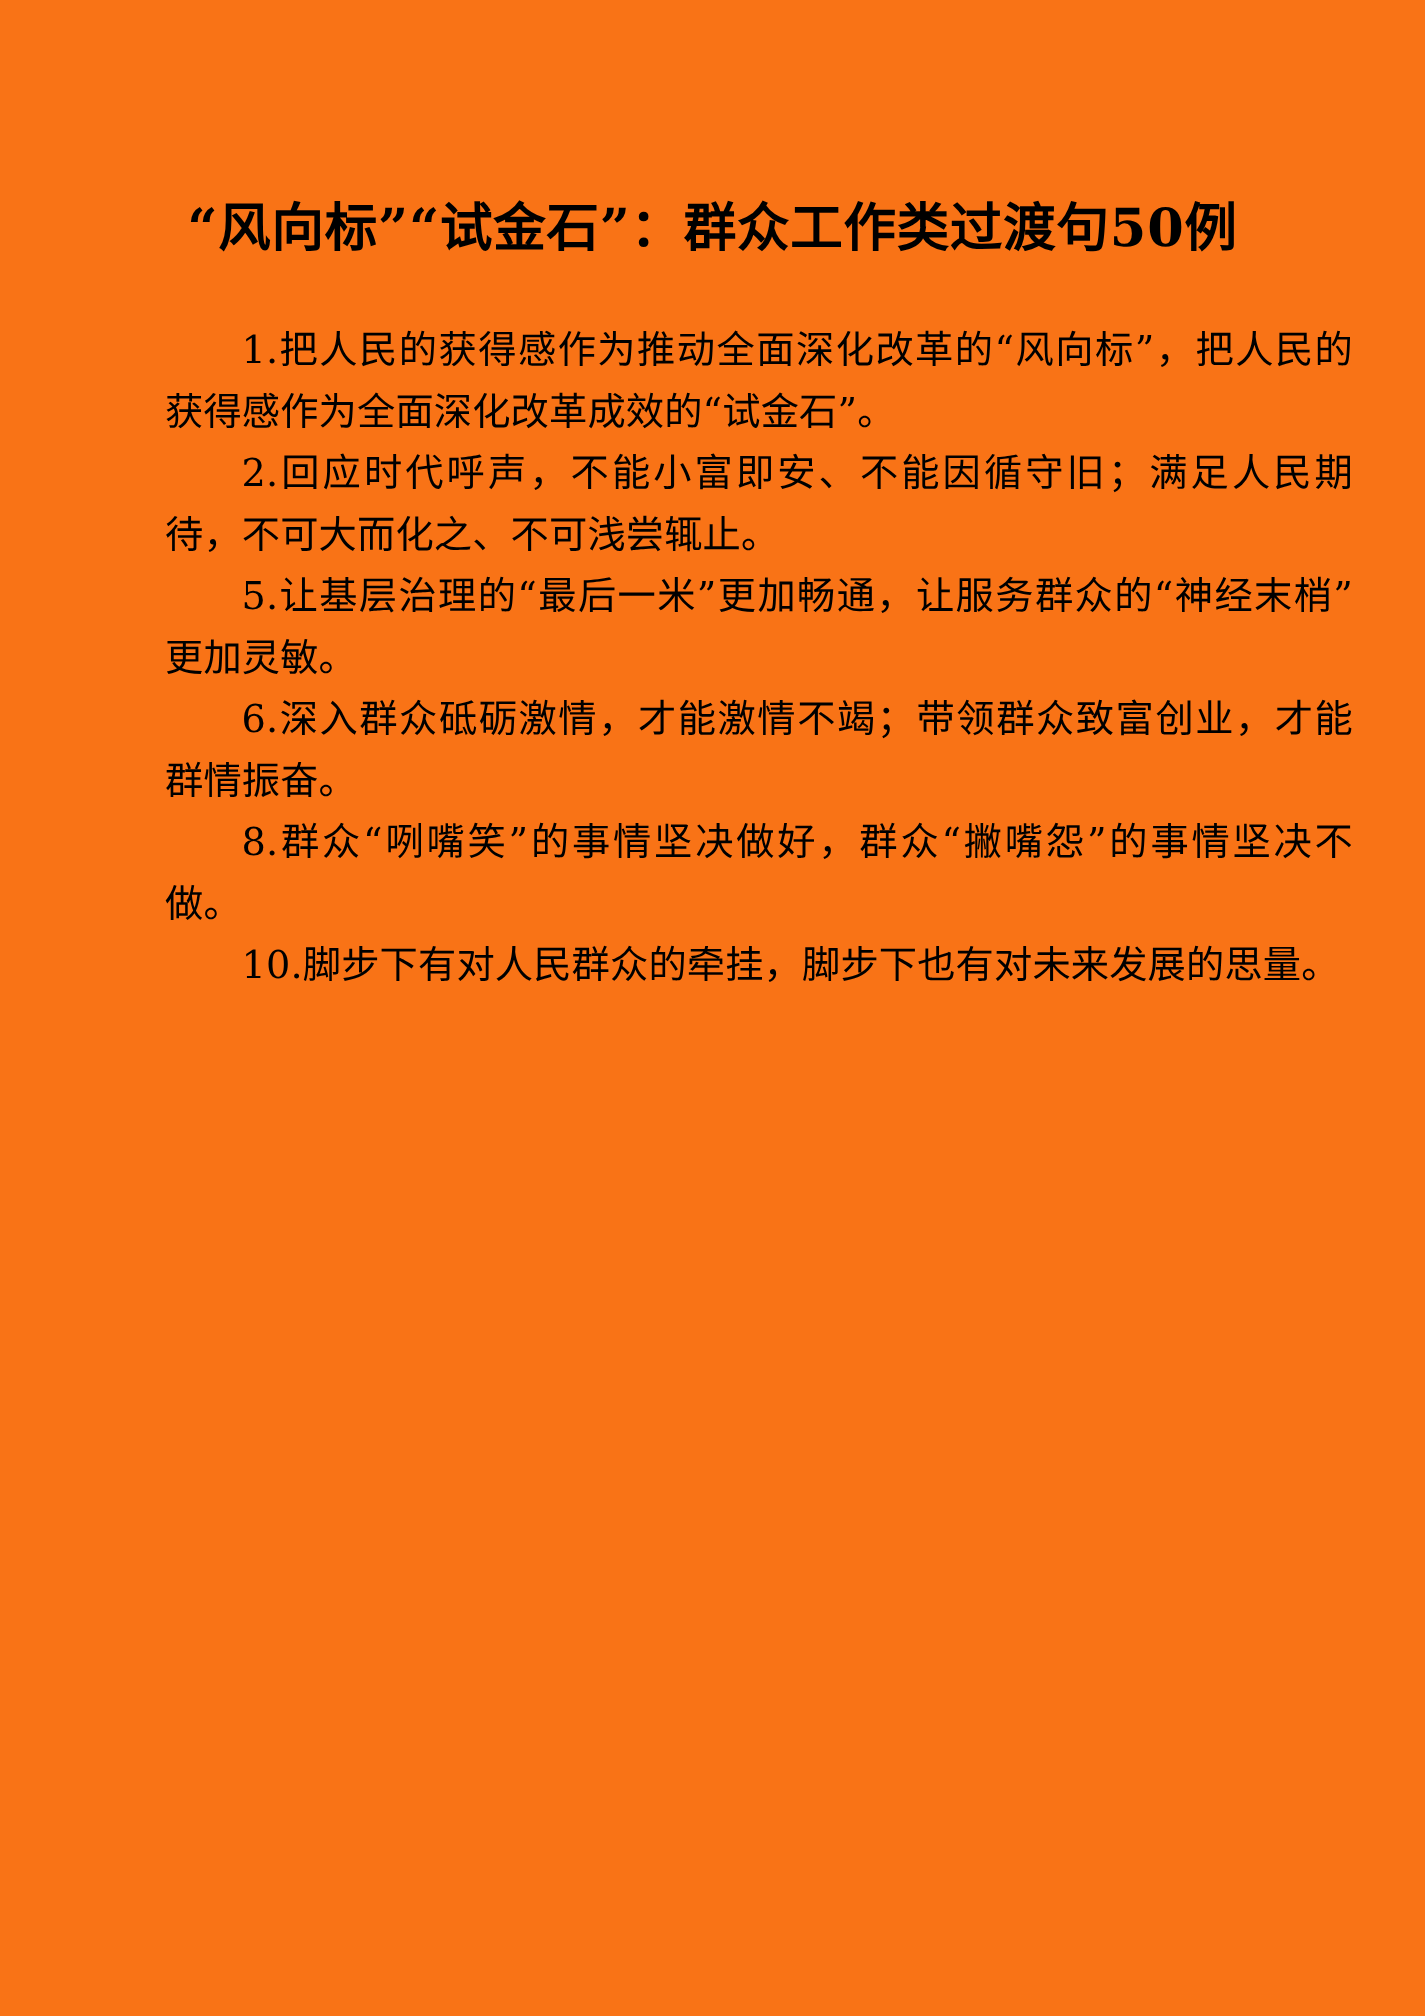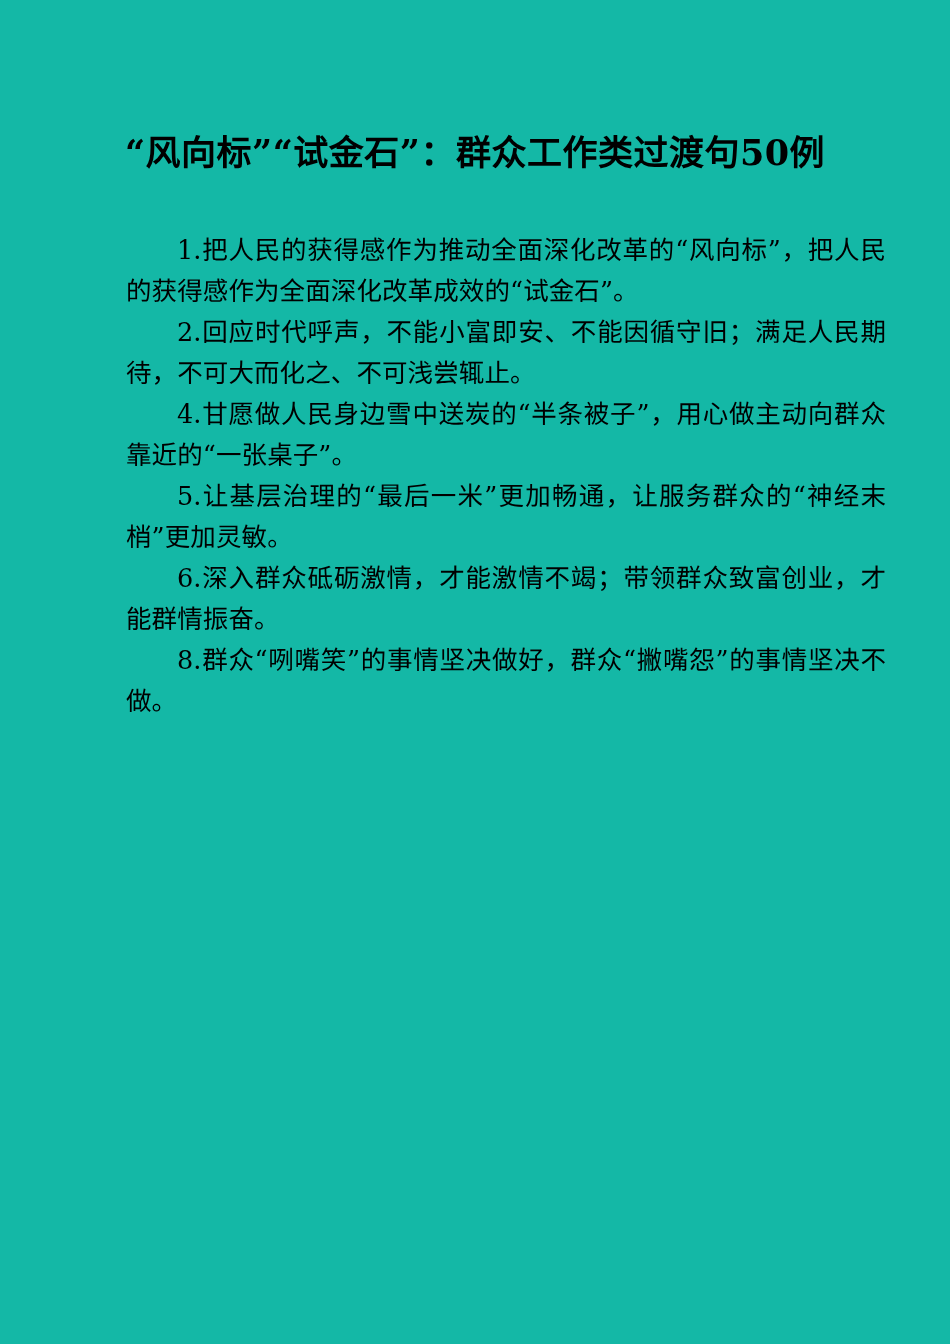--- a/index.html
+++ b/index.html
@@ -15,40 +15,40 @@
     font-family: "DejaVu Serif", "Liberation Serif", serif;
     color: #000000;
     -webkit-font-smoothing: antialiased;
   }
 
   .page {
     width: 950px;
     height: 1344px;
     box-sizing: border-box;
     padding: 0;
-    background: #14b8a6;
+    background: #f97316;
     position: relative;
   }
 
   .doc-title {
     margin: 0;
     padding: 0 112px;
     padding-top: 128px;
     text-align: center;
     font-family: "DejaVu Serif", "Liberation Serif", serif;
     font-weight: 700;
     font-size: 35px;
     line-height: 50px;
     letter-spacing: 0.5px;
     color: #000000;
     word-break: break-all;
   }
 
   .body-block {
-    margin: 16px;
+    margin: 0;
     padding: 0 48px 0 110px;
     padding-top: 36px;
   }
 
   .para {
     margin: 0;
     padding: 0;
     font-family: "DejaVu Serif", "Liberation Serif", serif;
     font-size: 25.5px;
     line-height: 41px;
@@ -63,19 +63,19 @@
 </head>
 <body>
 
 <div class="page">
 
   <h1 class="doc-title">“风向标”“试金石”：群众工作类过渡句50例</h1>
 
   <div class="body-block">
     <p class="para">1.把人民的获得感作为推动全面深化改革的“风向标”，把人民的获得感作为全面深化改革成效的“试金石”。</p>
     <p class="para">2.回应时代呼声，不能小富即安、不能因循守旧；满足人民期待，不可大而化之、不可浅尝辄止。</p>
-    <p class="para">4.甘愿做人民身边雪中送炭的“半条被子”，用心做主动向群众靠近的“一张桌子”。</p>
     <p class="para">5.让基层治理的“最后一米”更加畅通，让服务群众的“神经末梢”更加灵敏。</p>
     <p class="para">6.深入群众砥砺激情，才能激情不竭；带领群众致富创业，才能群情振奋。</p>
     <p class="para">8.群众“咧嘴笑”的事情坚决做好，群众“撇嘴怨”的事情坚决不做。</p>
+    <p class="para">10.脚步下有对人民群众的牵挂，脚步下也有对未来发展的思量。</p>
   </div>
 
 </div>
 
 </body></html>

